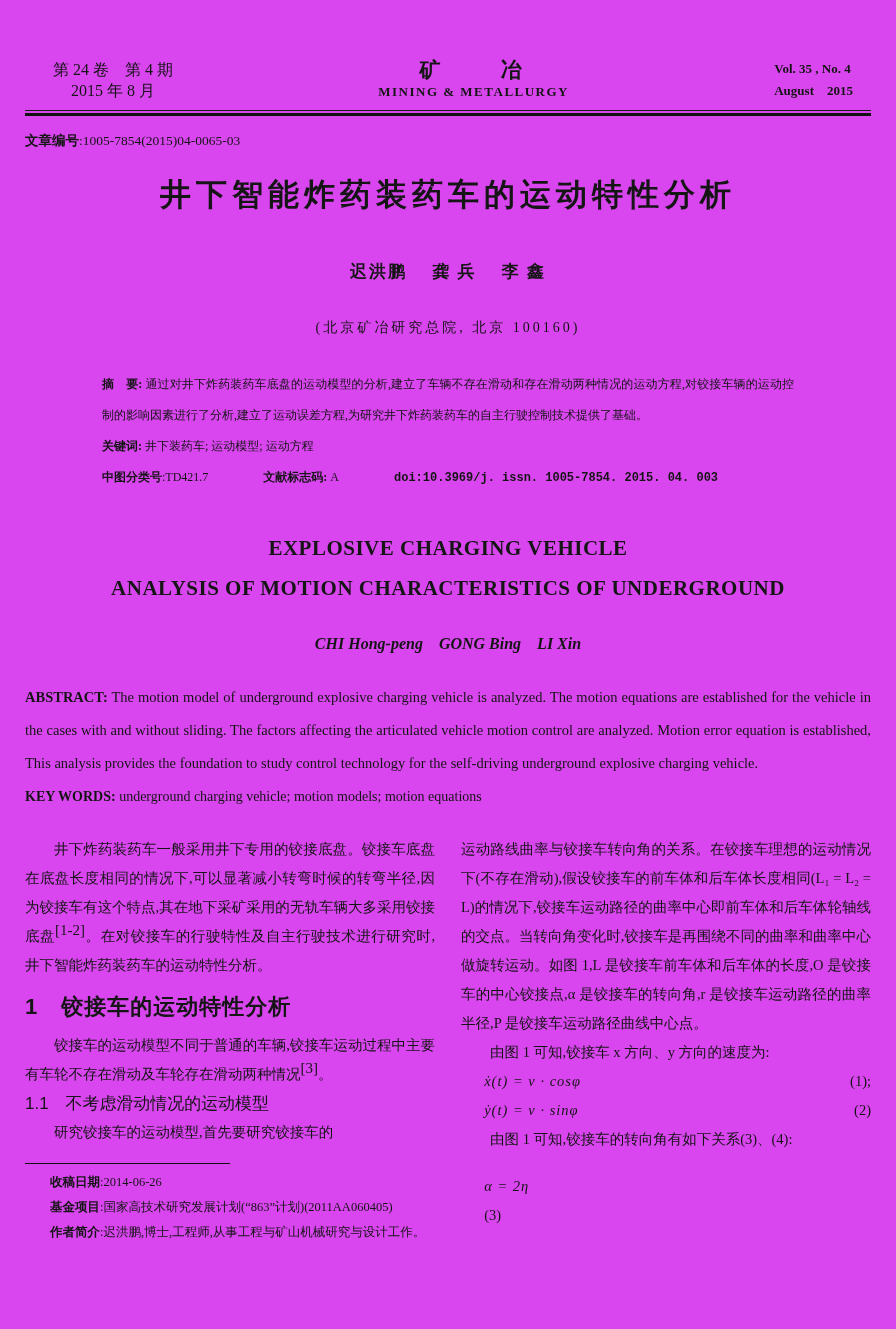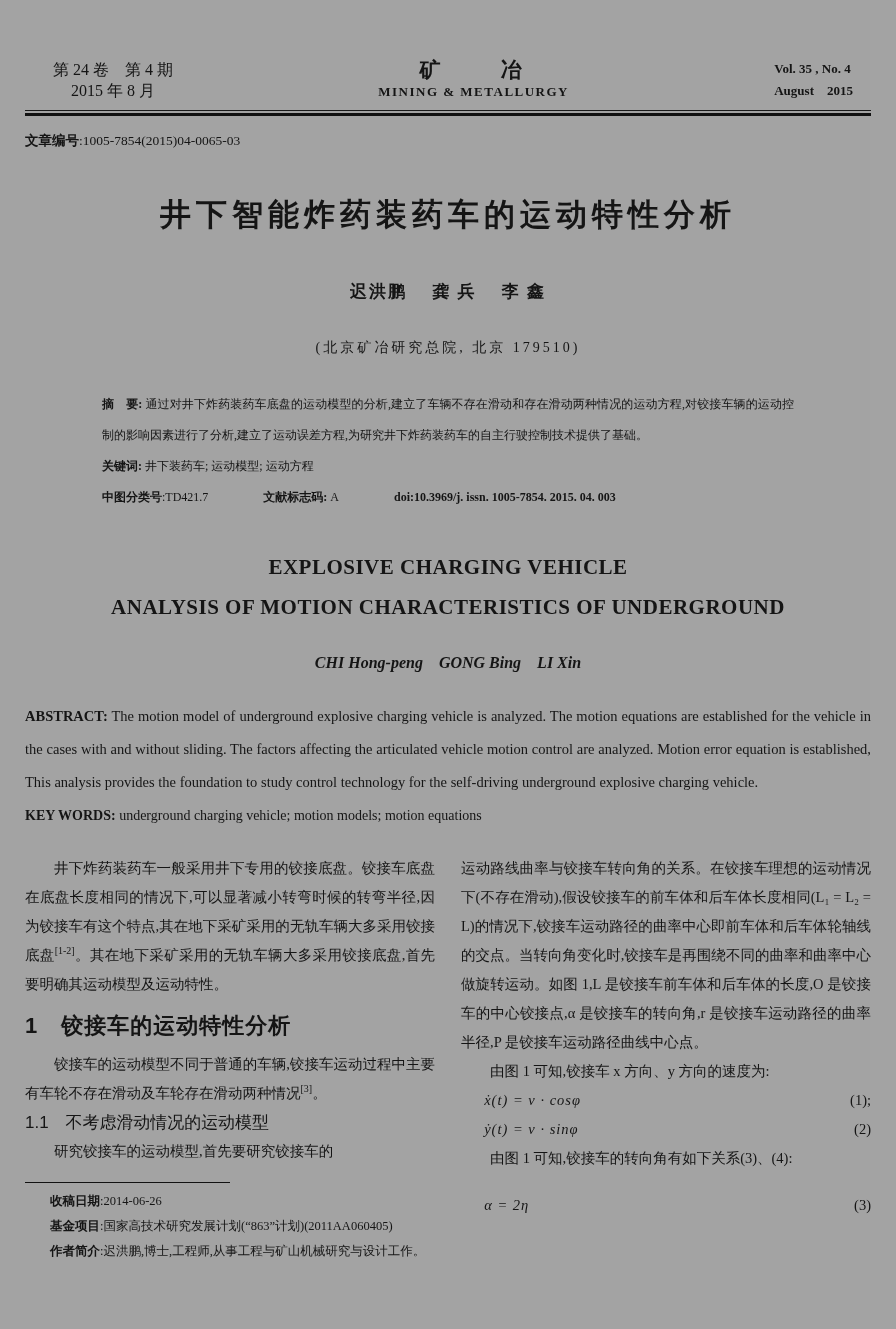--- a/index.html
+++ b/index.html
@@ -2,21 +2,21 @@
 <html><head>
 <meta charset="utf-8">
 <style>
   * { margin: 0; padding: 0; box-sizing: border-box; }
   html, body { background: #fff; }
   .page {
     position: relative;
     width: 896px;
     height: 1329px;
     margin: 0 auto;
-    background: #a3a3a3;
+    background: #d946ef;
     color: #151515;
     font-family: "Liberation Serif", "DejaVu Serif", serif;
     overflow: hidden;
     padding: 58px 25px 0 25px;
   }
   
   .jhead {
     display: flex;
     justify-content: space-between;
     align-items: flex-end;
@@ -26,21 +26,21 @@
   .jname-zh { font-size: 21px; font-weight: bold; letter-spacing: 6px; line-height: 24px; }
   .jname-en { font-size: 13px; font-weight: bold; letter-spacing: 1.5px; line-height: 20px; }
   .vol-en { font-size: 13px; font-weight: bold; line-height: 22px; text-align: left; }
   .rule-thin  { border-top: 1.5px solid #1a1a1a; margin-top: 2px; }
   .rule-thick { border-top: 3px solid #111; margin-top: 2px; }
   
   .article-id { margin: 16px 0 0 0; font-size: 13.5px; }
   .article-id b { font-weight: bold; }
   
   .title-zh {
-    margin-top: 44px;
+    margin-top: 24px;
     text-align: center;
     font-size: 31px;
     font-weight: bold;
     letter-spacing: 5px;
     font-family: "Liberation Sans", "DejaVu Sans", sans-serif;
   }
   .authors-zh {
     margin-top: 44px;
     text-align: center;
     font-size: 17px;
@@ -56,21 +56,21 @@
   
   .abs-zh {
     width: 692px;
     margin: 32px auto 0 auto;
     font-size: 12px;
     line-height: 31px;
     text-align: justify;
   }
   .abs-zh b { font-weight: bold; }
   .clc-line span { margin-right: 26px; }
-  .clc-line .doi { font-weight: bold; margin-right: 0; }
+  .clc-line .doi { font-weight: bold; margin-right: 0; font-family: Liberation Mono, monospace; }
   
   .title-en {
     margin-top: 34px;
     text-align: center;
     font-size: 21px;
     font-weight: bold;
     line-height: 40px;
     letter-spacing: 0.5px;
   }
   .authors-en {
@@ -98,21 +98,21 @@
   .kw-en b { font-weight: bold; }
   
   .columns {
     display: flex;
     gap: 26px;
     margin-top: 22px;
   }
   .colL, .colR { width: 410px; font-size: 14.5px; line-height: 29px; text-align: justify; }
   .para { text-indent: 2em; }
   .para.noindent { text-indent: 0; }
-  sup.ref { font-size: 10px; vertical-align: super; line-height: 0; }
+  sup.ref { font-size: 15px; vertical-align: super; line-height: 0; }
   .sec1 {
     font-size: 22px;
     font-weight: bold;
     font-family: "Liberation Sans", "DejaVu Sans", sans-serif;
     margin: 12px 0 10px 0;
     text-indent: 0;
     letter-spacing: 1px;
   }
   .sec11 {
     font-weight: normal;
@@ -121,21 +121,21 @@
   }
   
   .eq-row {
     display: flex;
     justify-content: space-between;
     align-items: flex-start;
     padding-left: 1.6em;
   }
   .eq-row .eq-body { font-style: italic; letter-spacing: 1px; }
   .eq-row .eq-num { font-style: normal; }
-  .eq-gap { margin-top: 18px; }
+  .eq-gap { margin-top: 18px; flex-direction: column; }
   
   .foot-divider {
     width: 205px;
     border-top: 1.5px solid #111;
     margin-top: 16px;
   }
   .footnotes {
     margin-top: 6px;
     font-size: 12.5px;
     line-height: 25px;
@@ -165,21 +165,21 @@
   </div>
   <div class="rule-thin"></div>
   <div class="rule-thick"></div>
 
   <div class="article-id">
     <b>文章编号</b><span>:1005-7854(2015)04-0065-03</span>
   </div>
 
   <h1 class="title-zh">井下智能炸药装药车的运动特性分析</h1>
   <div class="authors-zh">迟洪鹏　 龚 兵　 李 鑫</div>
-  <div class="affil-zh">(北京矿冶研究总院, 北京 179510)</div>
+  <div class="affil-zh">(北京矿冶研究总院, 北京 100160)</div>
 
   <div class="abs-zh">
     <div>
       <b>摘　要:</b>
       <span>通过对井下炸药装药车底盘的运动模型的分析,建立了车辆不存在滑动和存在滑动两种情况的运动方程,对铰接车辆的运动控制的影响因素进行了分析,建立了运动误差方程,为研究井下炸药装药车的自主行驶控制技术提供了基础。</span>
     </div>
     <div>
       <b>关键词:</b>
       <span>井下装药车; 运动模型; 运动方程</span>
     </div>
@@ -201,21 +201,21 @@
     <span>The motion model of underground explosive charging vehicle is analyzed. The motion equations are established for the vehicle in the cases with and without sliding. The factors affecting the articulated vehicle motion control are analyzed. Motion error equation is established, This analysis provides the foundation to study control technology for the self-driving underground explosive charging vehicle.</span>
   </div>
   <div class="kw-en">
     <b>KEY WORDS:</b>
     <span>underground charging vehicle; motion models; motion equations</span>
   </div>
 
   <div class="columns">
 
     <div class="colL">
-      <p class="para"><span>井下炸药装药车一般采用井下专用的铰接底盘。铰接车底盘在底盘长度相同的情况下,可以显著减小转弯时候的转弯半径,因为铰接车有这个特点,其在地下采矿采用的无轨车辆大多采用铰接底盘</span><sup class="ref">[1-2]</sup><span>。其在地下采矿采用的无轨车辆大多采用铰接底盘,首先要明确其运动模型及运动特性。</span></p>
+      <p class="para"><span>井下炸药装药车一般采用井下专用的铰接底盘。铰接车底盘在底盘长度相同的情况下,可以显著减小转弯时候的转弯半径,因为铰接车有这个特点,其在地下采矿采用的无轨车辆大多采用铰接底盘</span><sup class="ref">[1-2]</sup><span>。在对铰接车的行驶特性及自主行驶技术进行研究时,井下智能炸药装药车的运动特性分析。</span></p>
 
       <h2 class="sec1">1　铰接车的运动特性分析</h2>
 
       <p class="para"><span>铰接车的运动模型不同于普通的车辆,铰接车运动过程中主要有车轮不存在滑动及车轮存在滑动两种情况</span><sup class="ref">[3]</sup><span>。</span></p>
 
       <h3 class="sec11">1.1　不考虑滑动情况的运动模型</h3>
 
       <p class="para">研究铰接车的运动模型,首先要研究铰接车的</p>
 
       <div class="foot-divider"></div>

